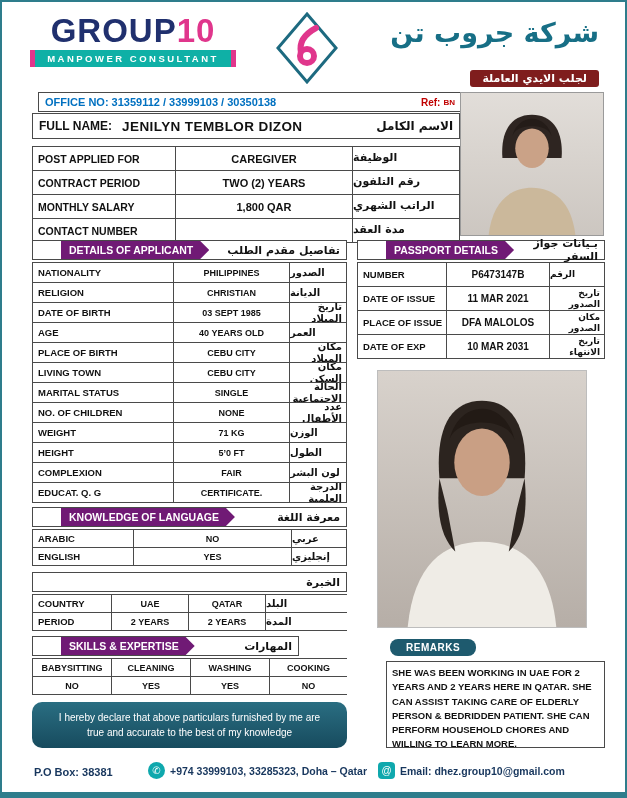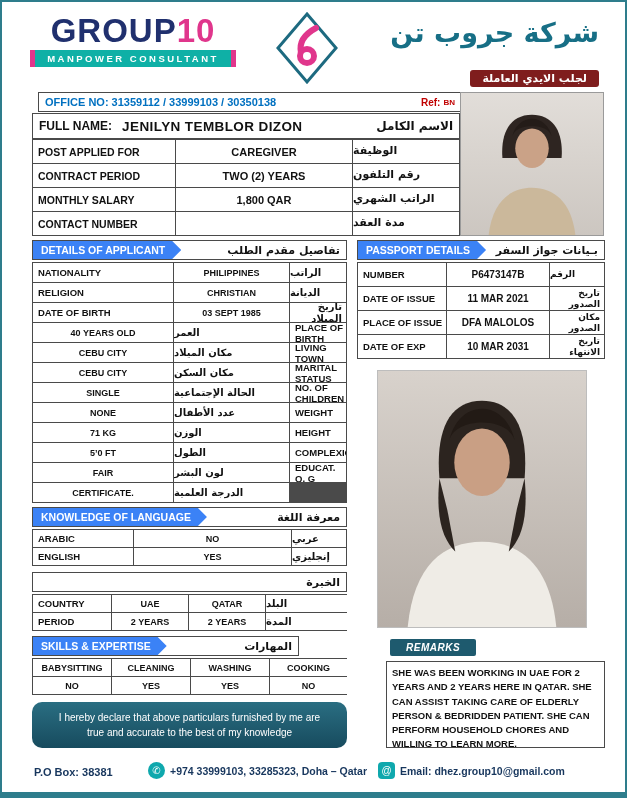--- a/index.html
+++ b/index.html
@@ -42,62 +42,62 @@
   .name-ar { margin-left:auto; padding-right:6px; font-size:12px; font-weight:700; direction:rtl; }
 
   
   .grid { display:grid; gap:1px; background:#4a4a4a; border:1px solid #4a4a4a; position:absolute; box-sizing:border-box; }
   .grid > div { background:#fff; display:flex; align-items:center; overflow:hidden; }
   .c.lbl { font-weight:700; font-size:9.5px; padding-left:5px; }
   .c.val { justify-content:center; font-size:9px; font-weight:600; text-align:center; }
   .c.arr { justify-content:flex-end; padding-right:4px; font-weight:700; font-size:10px;
     direction:rtl; font-family:"DejaVu Sans",sans-serif; line-height:1.15; text-align:right; }
 
-  .top-table { left:30px; top:137px; width:428px; grid-template-columns:142px 176px 106px; grid-auto-rows:23px; }
+  .top-table { left:30px; top:144px; width:428px; grid-template-columns:142px 176px 106px; grid-auto-rows:23px; }
   .top-table .lbl { font-size:10.5px; }
   .top-table .val { font-size:11px; font-weight:700; }
   .top-table .arr { font-size:11px; }
 
   .details-table { left:30px; top:260px; width:315px; grid-template-columns:140px 115px 56px; grid-auto-rows:19px; }
   .lang-table    { left:30px; top:527px; width:315px; grid-template-columns:100px 157px 54px; grid-auto-rows:17px; }
   .emp-table     { left:30px; top:592px; width:315px; grid-template-columns:78px 76px 76px 81px; grid-auto-rows:17px; }
   .emp-table .val { font-weight:700; }
   .skill-table   { left:30px; top:656px; width:315px; grid-template-columns:78px 78px 78px 77px; grid-auto-rows:17px; }
   .skill-table .hd { justify-content:center; font-weight:700; font-size:9px; }
   .pass-table    { left:355px; top:260px; width:248px; grid-template-columns:88px 102px 54px; grid-auto-rows:23px; }
   .pass-table .val { font-size:10px; font-weight:700; }
   .pass-table .arr { font-size:9px; }
 
   
   .sec { position:absolute; height:20px; display:flex; align-items:center;
     border:1px solid #4a4a4a; background:#fff; box-sizing:border-box; }
-  .band { background:#3b82f6; color:#fff; font-weight:700; font-size:10.5px; height:100%;
+  .band { background:#701a75; color:#fff; font-weight:700; font-size:10.5px; height:100%;
     display:flex; align-items:center; padding:0 16px 0 8px; white-space:nowrap;
-    clip-path:polygon(0 0, calc(100% - 9px) 0, 100% 50%, calc(100% - 9px) 100%, 0 100%); }
+    clip-path:polygon(0 0, calc(100% - 9px) 0, 100% 50%, calc(100% - 9px) 100%, 0 100%);margin-left:28px; }
   .sec-ar { margin-left:auto; padding-right:6px; font-weight:700; font-size:11px; direction:rtl; }
   .sec-details { left:30px; top:238px; width:315px; }
   .sec-lang    { left:30px; top:505px; width:315px; }
   .sec-emp     { left:30px; top:570px; width:315px; }
   .sec-skill   { left:30px; top:634px; width:267px; }
   .sec-pass    { left:355px; top:238px; width:248px; }
 
   
   .decl { position:absolute; left:30px; top:700px; width:315px; height:46px;
     background:linear-gradient(180deg,#2a6e82,#174b5e); border-radius:10px; color:#fff;
     font-size:10px; font-weight:500; display:flex; align-items:center; justify-content:center;
     text-align:center; padding:4px 24px; box-sizing:border-box; line-height:1.5; }
 
   
   .photo-small { position:absolute; left:458px; top:90px; width:144px; height:144px; border:1px solid #9a9a9a; box-sizing:border-box; }
   .photo-large { position:absolute; left:375px; top:368px; width:210px; height:258px; border:1px solid #bdbdbd; box-sizing:border-box; }
   .photo-small svg,.photo-large svg { display:block; width:100%; height:100%; }
 
   
   .rbadge { position:absolute; left:388px; top:637px; background:#1e5a6e; color:#fff;
-    font-weight:700; font-size:10px; padding:3px 16px; border-radius:2px; letter-spacing:0.5px;font-style:italic; }
+    font-weight:700; font-size:10px; padding:3px 16px; border-radius:8px; letter-spacing:0.5px; }
   .rbox { position:absolute; left:384px; top:659px; width:219px; height:87px;
     border:1px solid #4a4a4a; box-sizing:border-box; font-size:9.5px; font-weight:700;
     padding:4px 5px; line-height:1.5; }
 
   
   .pobox { position:absolute; left:32px; top:764px; font-weight:800; font-size:11px; color:#17365d; }
   .fitem { position:absolute; top:760px; display:flex; align-items:center; gap:5px; }
   .fphone { left:146px; } .femail { left:376px; }
   .ftext { font-weight:700; font-size:10.5px; color:#17365d; white-space:nowrap; }
   .ficon { width:17px; height:17px; border-radius:50%; background:#0fa8ad; color:#fff;
@@ -174,27 +174,28 @@
     </svg>
   </div>
 
   <div class="sec sec-details">
     <span class="band">DETAILS OF APPLICANT</span>
     <span class="sec-ar ar" dir="rtl">تفاصيل مقدم الطلب</span>
   </div>
   <div class="grid details-table">
     <div class="c lbl">NATIONALITY</div>
     <div class="c val">PHILIPPINES</div>
-    <div class="c arr" dir="rtl">الراتب</div>
+    <div class="c arr" dir="rtl">الصدور</div>
     <div class="c lbl">RELIGION</div>
     <div class="c val">CHRISTIAN</div>
     <div class="c arr" dir="rtl">الديانة</div>
     <div class="c lbl">DATE OF BIRTH</div>
     <div class="c val">03 SEPT 1985</div>
     <div class="c arr" dir="rtl">تاريخ الميلاد</div>
+    <div class="c lbl">AGE</div>
     <div class="c val">40 YEARS OLD</div>
     <div class="c arr" dir="rtl">العمر</div>
     <div class="c lbl">PLACE OF BIRTH</div>
     <div class="c val">CEBU CITY</div>
     <div class="c arr" dir="rtl">مكان الميلاد</div>
     <div class="c lbl">LIVING TOWN</div>
     <div class="c val">CEBU CITY</div>
     <div class="c arr" dir="rtl">مكان السكن</div>
     <div class="c lbl">MARITAL STATUS</div>
     <div class="c val">SINGLE</div>

